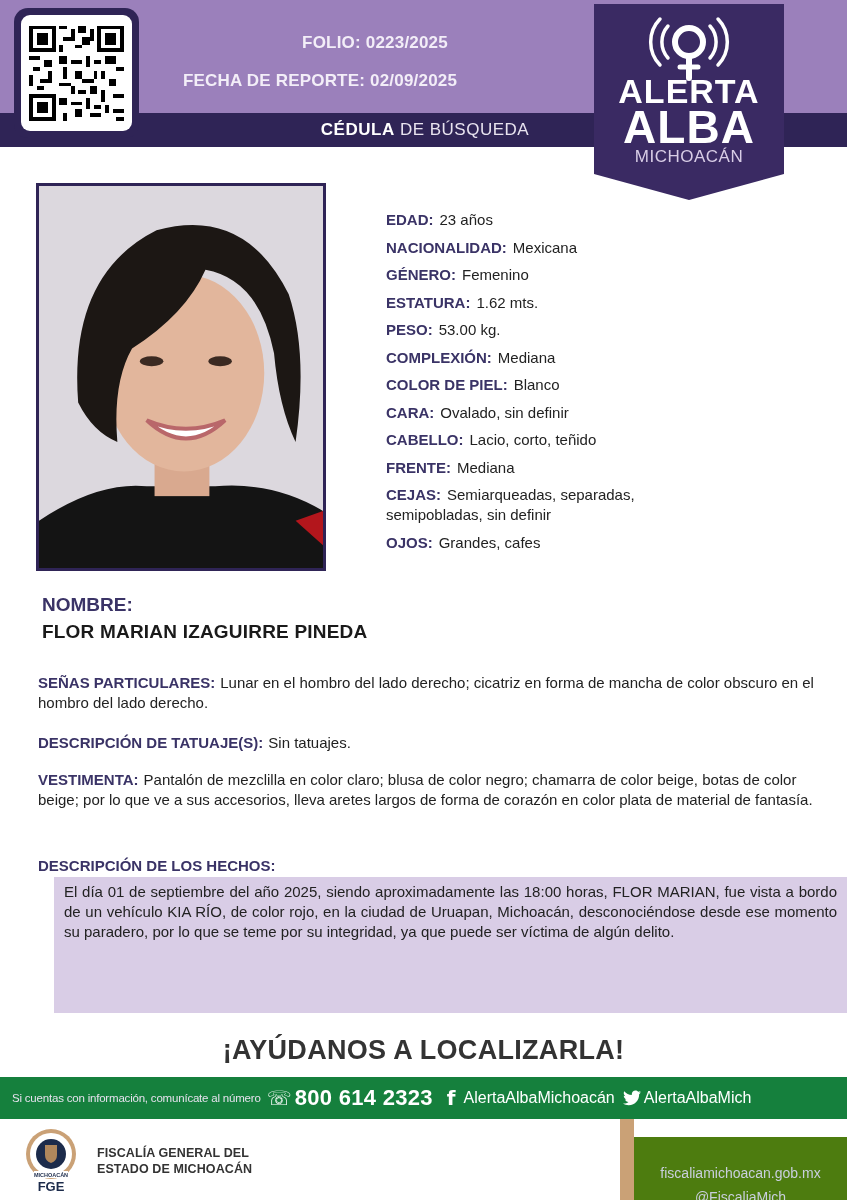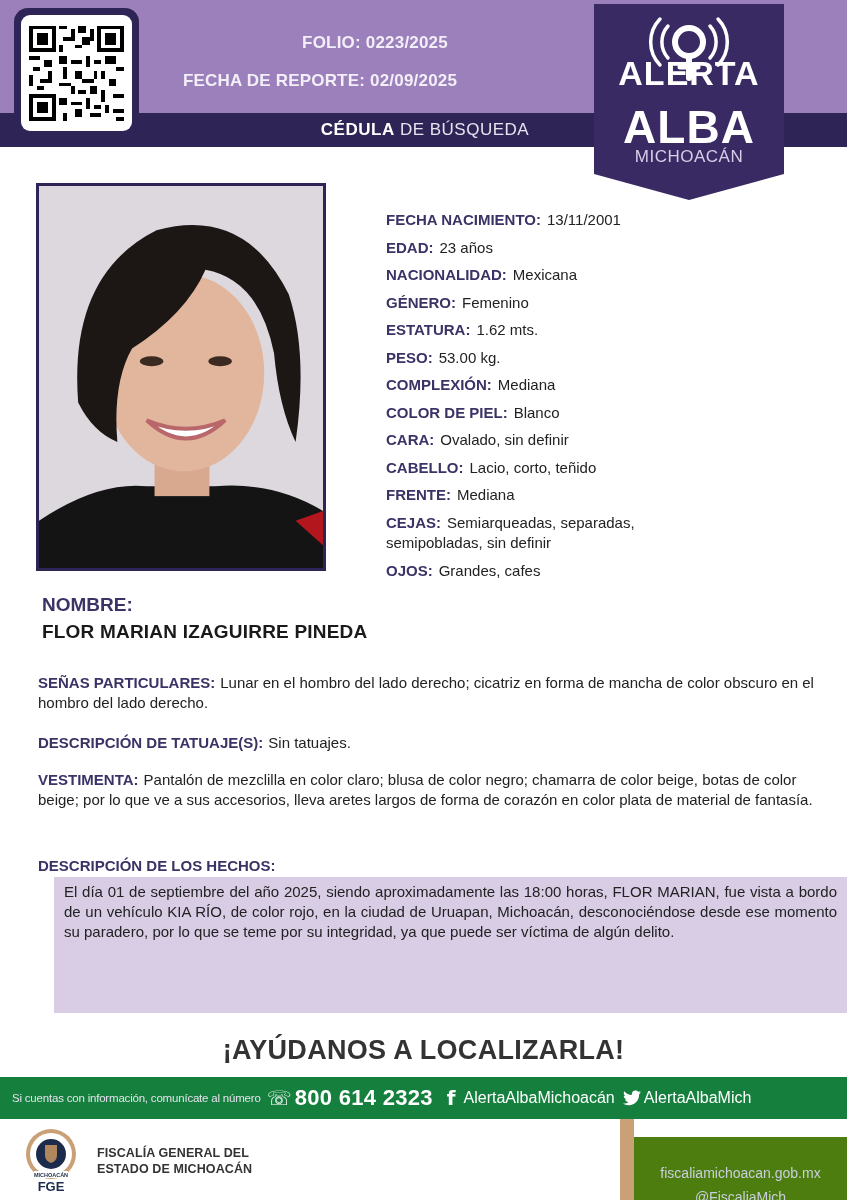--- a/index.html
+++ b/index.html
@@ -13,21 +13,21 @@
   .qr-inner { width: 100%; height: 100%; background: #fff; border-radius: 9px; padding: 8px; }
   .qr-inner svg { width: 100%; height: 100%; display: block; }
   .folio { position: absolute; left: 200px; top: 33px; width: 350px; text-align: center; color: #f3eef8; font-weight: bold; font-size: 17px; letter-spacing: 0.2px; }
   .fecha-rep { position: absolute; left: 140px; top: 71px; width: 360px; text-align: center; color: #f3eef8; font-weight: bold; font-size: 17px; letter-spacing: 0.2px; }
   .cedula { position: absolute; left: 260px; top: 120px; width: 330px; text-align: center; color: #e8e3ef; font-size: 17px; letter-spacing: 0.5px; }
   .cedula b { font-weight: bold; color: #ffffff; text-align: center; }
 
   .alerta-badge { position: absolute; left: 594px; top: 4px; width: 190px; height: 196px; }
   .alerta-badge svg { position: absolute; left: 0; top: 0; }
   .alerta-text { position: absolute; left: 594px; width: 190px; text-align: center; color: #ffffff; font-weight: bold; }
-  .alerta-1 { top: 54px; font-size: 34px; letter-spacing: 1px; }
+  .alerta-1 { top: 72px; font-size: 34px; letter-spacing: 1px; }
   .alerta-2 { top: 100px; font-size: 46px; letter-spacing: 1px; }
   .alerta-3 { top: 147px; font-size: 17px; font-weight: normal; color: #d8cde6; letter-spacing: 0.5px; }
 
   
   .photo-frame { position: absolute; left: 36px; top: 183px; width: 290px; height: 388px; border: 3px solid #2f2456; background: #dedbe2; overflow: hidden; }
   .photo-frame svg { width: 100%; height: 100%; display: block; }
 
   
   .details { position: absolute; left: 386px; top: 206px; width: 310px; }
   .detail-row { font-size: 15px; line-height: 27.5px; color: #222; }
@@ -163,21 +163,20 @@
     <rect x="118" y="270" width="56" height="45" fill="#d9a98f"></rect>
     <ellipse cx="148" cy="190" rx="82" ry="100" fill="#e2b69c"></ellipse>
     <path d="M40 220 Q 30 90 120 45 Q 210 20 255 110 Q 275 170 262 260 Q 245 225 240 170 Q 225 95 170 85 Q 150 130 95 165 Q 75 200 80 260 Q 55 250 40 220 Z" fill="#1c1714"></path>
     <ellipse cx="115" cy="178" rx="12" ry="5" fill="#3b2a22"></ellipse>
     <ellipse cx="185" cy="178" rx="12" ry="5" fill="#3b2a22"></ellipse>
     <path d="M110 238 Q 150 275 190 238 Q 150 255 110 238 Z" fill="#ffffff" stroke="#b9676a" stroke-width="4"></path>
   </svg>
 </div>
 
 <div class="details">
-  <div class="detail-row"><span class="lbl">FECHA NACIMIENTO:</span><span>13/11/2001</span></div>
   <div class="detail-row"><span class="lbl">EDAD:</span><span>23 años</span></div>
   <div class="detail-row"><span class="lbl">NACIONALIDAD:</span><span>Mexicana</span></div>
   <div class="detail-row"><span class="lbl">GÉNERO:</span><span>Femenino</span></div>
   <div class="detail-row"><span class="lbl">ESTATURA:</span><span>1.62 mts.</span></div>
   <div class="detail-row"><span class="lbl">PESO:</span><span>53.00 kg.</span></div>
   <div class="detail-row"><span class="lbl">COMPLEXIÓN:</span><span>Mediana</span></div>
   <div class="detail-row"><span class="lbl">COLOR DE PIEL:</span><span>Blanco</span></div>
   <div class="detail-row"><span class="lbl">CARA:</span><span>Ovalado, sin definir</span></div>
   <div class="detail-row"><span class="lbl">CABELLO:</span><span>Lacio, corto, teñido</span></div>
   <div class="detail-row"><span class="lbl">FRENTE:</span><span>Mediana</span></div>

